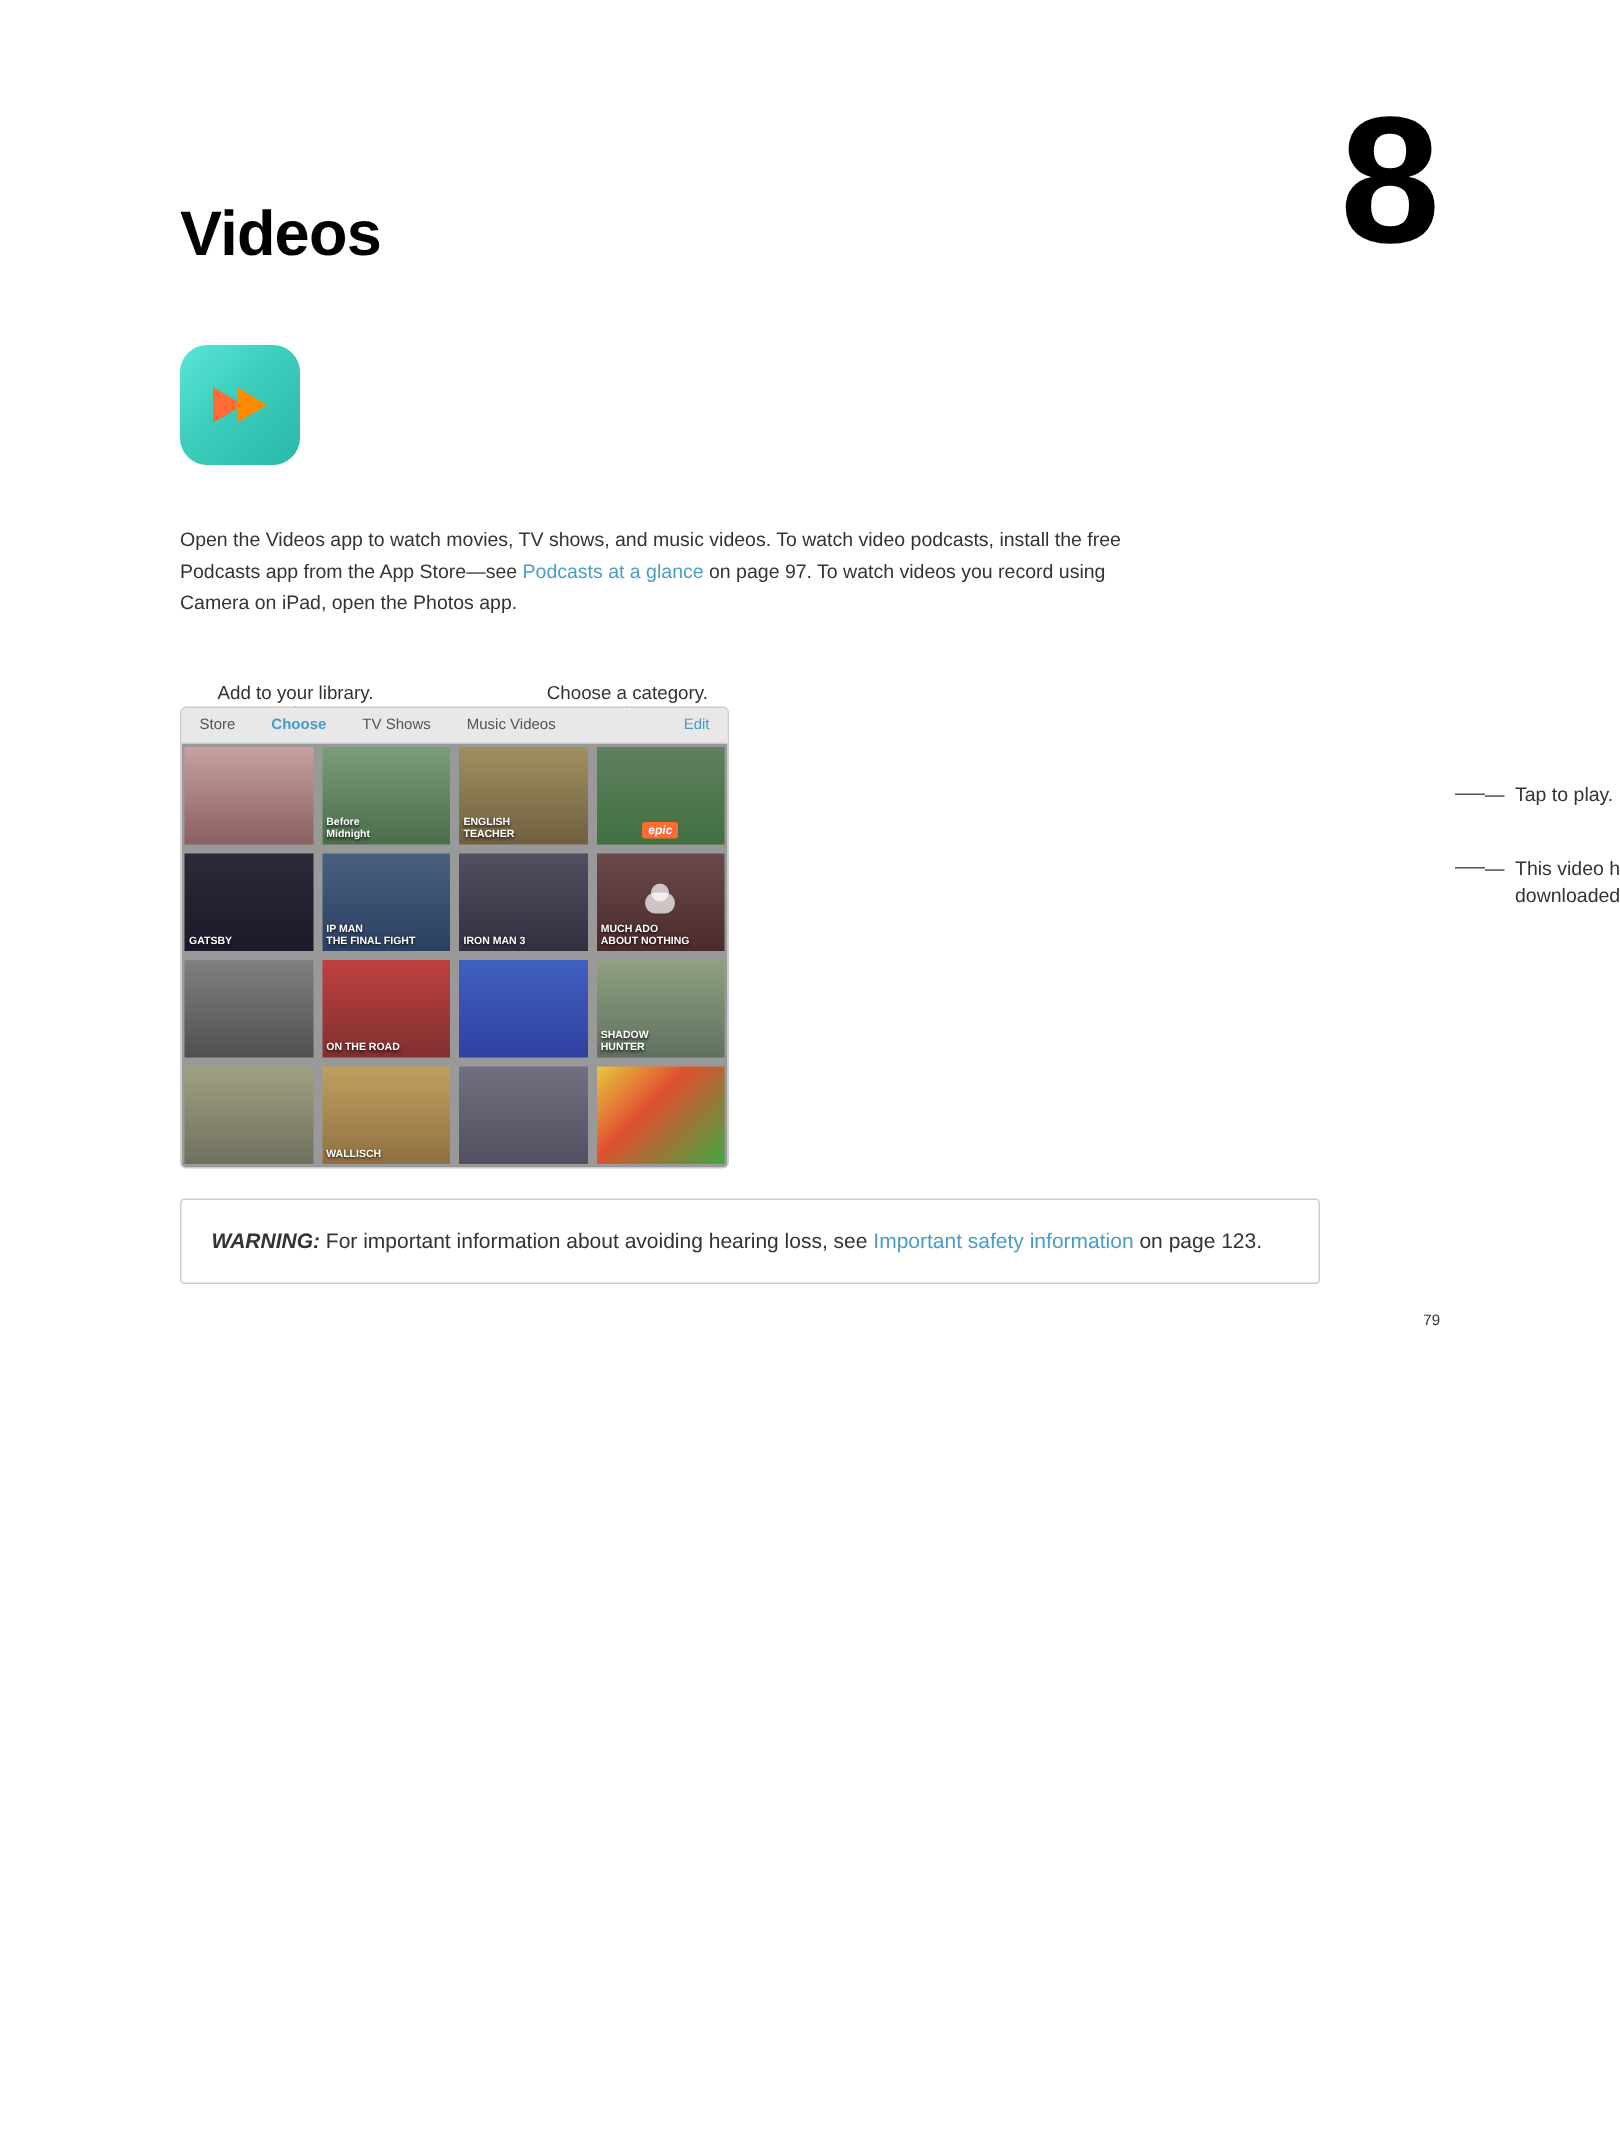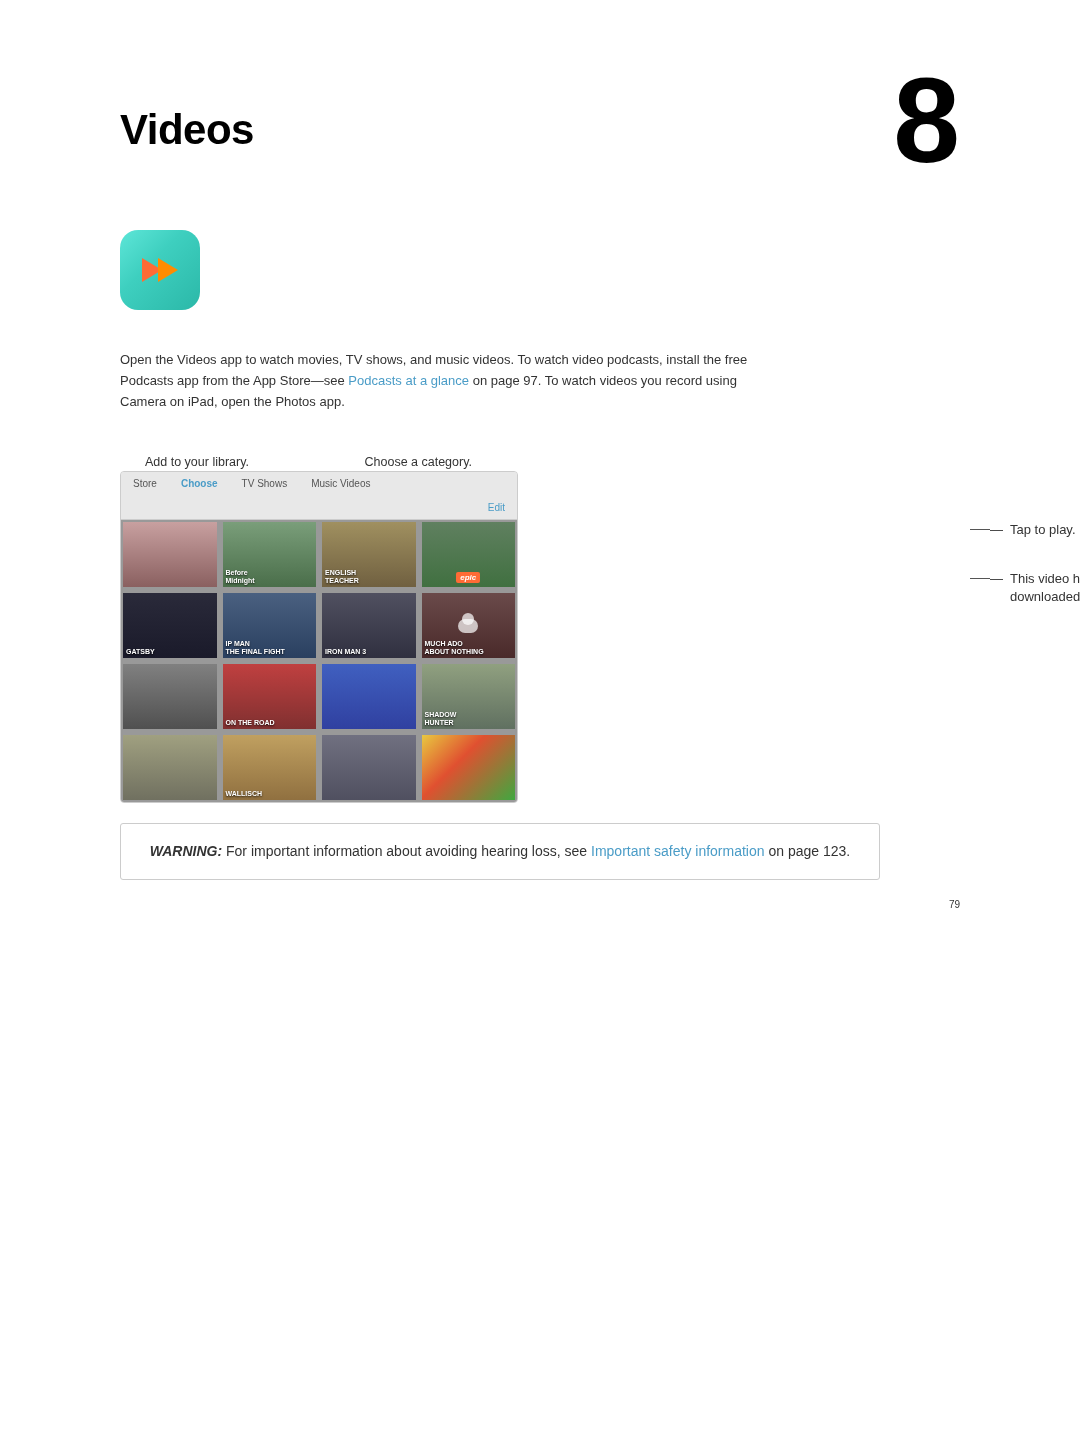--- a/index.html
+++ b/index.html
@@ -13,21 +13,21 @@
     }
 
     .page-container {
       padding: 80px 120px 80px 120px;
       position: relative;
     }
 
     
     .page-header {
       display: flex;
-      align-items: center;
+      align-items: flex-end;
       justify-content: space-between;
       margin-bottom: 50px;
     }
 
     .page-title {
       font-size: 42px;
       font-weight: 700;
       color: #000;
       letter-spacing: -0.5px;
     }
@@ -96,21 +96,21 @@
       margin-bottom: 43px;
       max-width: 640px;
     }
 
     .body-text a, .inline-link {
       color: #4a9cc7;
       text-decoration: none;
     }
 
     .screenshot-mockup {
-      width: 398px;
+      width: 366px;
       border: 1px solid #ccc;
       border-radius: 4px;
       overflow: hidden;
       background: #f0f0f0;
       flex-shrink: 0;
     }
 
     
     .mock-tabs {
       display: flex;
@@ -127,21 +127,20 @@
     }
 
     .mock-tab.active {
       color: #4a9cc7;
       font-weight: 600;
     }
 
     .mock-tab.edit {
       margin-left: auto;
       color: #4a9cc7;
-      margin-top: 24px;
     }
 
     .video-grid {
       display: grid;
       grid-template-columns: repeat(4, 1fr);
       gap: 6px;
       background: #999;
       padding: 2px;
     }
 
@@ -224,21 +223,20 @@
     
     .warning-box {
       border: 1px solid #ccc;
       border-radius: 3px;
       padding: 16px 20px;
       margin-top: 20px;
       font-size: 14px;
       line-height: 1.6;
       color: #333;
       max-width: 760px;
-      text-align: center;
     }
 
     .warning-bold {
       font-weight: 700;
       font-style: italic;
     }
 
     .warning-box a, .warning-link {
       color: #4a9cc7;
       text-decoration: none;

